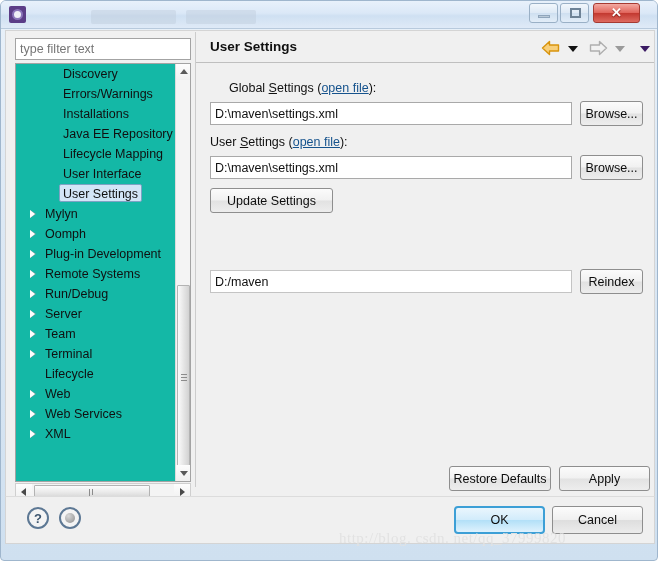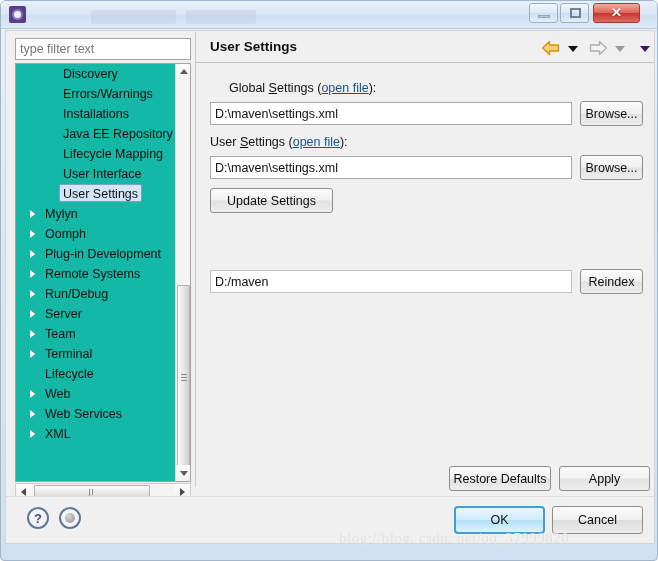--- a/index.html
+++ b/index.html
@@ -644,14 +644,14 @@
     </div>
   </div>
 
   <div id="footer">
     <div class="circle-icon" id="help-icon">?</div>
     <div class="circle-icon" id="shell-icon"></div>
     <button id="btn-ok">OK</button>
     <button id="btn-cancel">Cancel</button>
   </div>
 
-  <div id="watermark">blog://blog. csdn. net/qq_37999820</div>
+  <div id="watermark">http://blog. csdn. net/qq_37999820</div>
 </div>
 
 </body></html>

